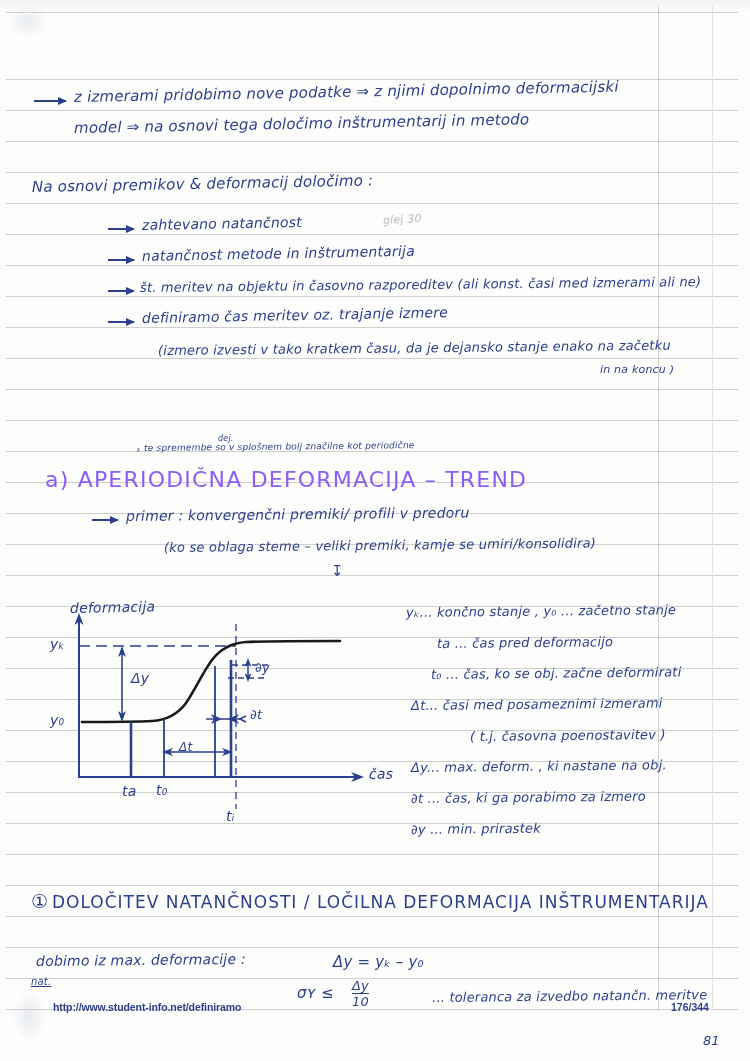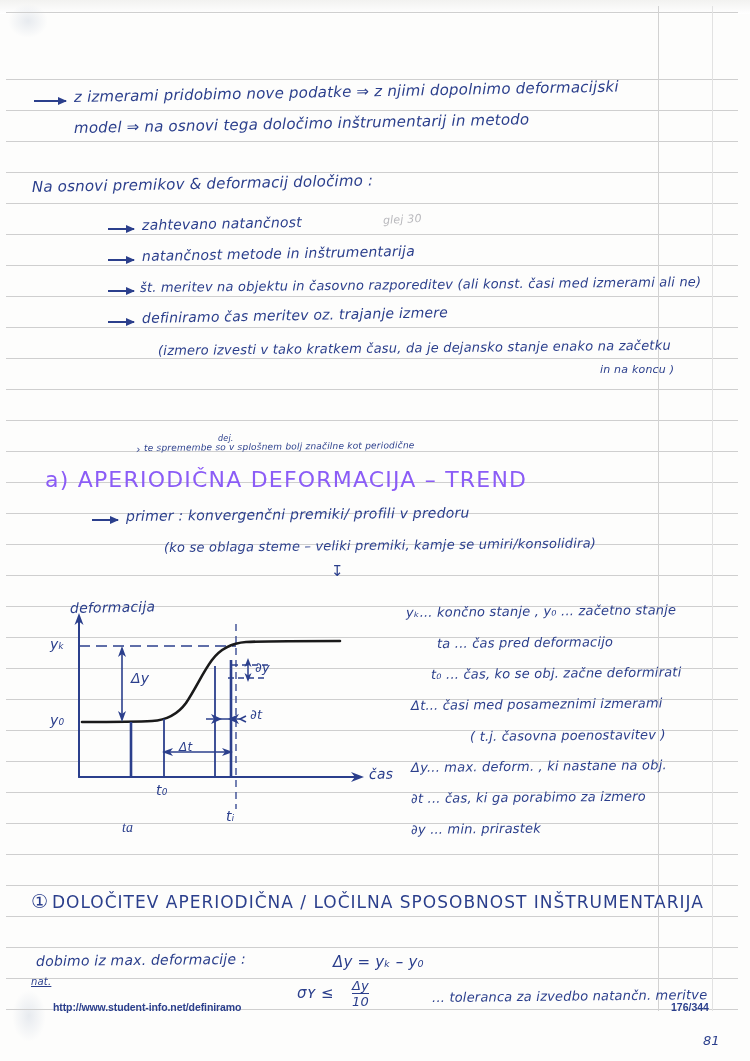--- a/index.html
+++ b/index.html
@@ -276,40 +276,40 @@
     <path d="M248 682 L244.5 673 L248 675.5 L251.5 673 Z" fill="#2b3f8c"></path>
 
   </svg>
 
   <div class="ink hand t14 slant-1" style="left:70px; top:600px;">deformacija</div>
   <div class="ink hand t14 slant-1" style="left:369px; top:766px;">čas</div>
 
   <div class="ink hand t14" style="left:50px; top:636px;">yₖ</div>
   <div class="ink hand t14" style="left:50px; top:712px;">y₀</div>
 
-  <div class="ink hand t14" style="left:122px; top:820px;font-family:Liberation Serif, serif;">ta</div>
+  <div class="ink hand t14" style="left:122px; top:783px;">ta</div>
   <div class="ink hand t14" style="left:156px; top:782px;font-style:italic;">t₀</div>
   <div class="ink hand t14" style="left:226px; top:808px;">tᵢ</div>
 
   <div class="ink hand t14" style="left:131px; top:670px;">Δy</div>
   <div class="ink hand t12" style="left:179px; top:740px;">Δt</div>
   <div class="ink hand t13" style="left:250px; top:707px;">∂t</div>
   <div class="ink hand t13" style="left:255px; top:660px;">∂y</div>
 
   <div class="ink hand t13 slant-05" style="left:406px; top:605px;">yₖ... končno stanje ,  y₀ ... začetno stanje</div>
   <div class="ink hand t13 slant-05" style="left:437px; top:636px;">ta ... čas pred deformacijo</div>
   <div class="ink hand t13 slant-05" style="left:431px; top:667px;">t₀ ... čas, ko se obj. začne deformirati</div>
   <div class="ink hand t13 slant-05" style="left:411px; top:698px;">Δt... časi med posameznimi izmerami</div>
   <div class="ink hand t13 slant-05" style="left:470px; top:729px;">( t.j. časovna poenostavitev )</div>
   <div class="ink hand t13 slant-05" style="left:411px; top:760px;">Δy... max. deform. , ki nastane na obj.</div>
   <div class="ink hand t13 slant-05" style="left:411px; top:791px;">∂t ... čas, ki ga porabimo za izmero</div>
   <div class="ink hand t13 slant-05" style="left:411px; top:822px;">∂y ... min. prirastek</div>
 
   <div class="ink headline" style="left:31px; top:890px; font-size:19px;">①</div>
-  <div class="ink headline" style="left:52px; top:892px; font-size:17px;">DOLOČITEV  APERIODIČNA / LOČILNA SPOSOBNOST  INŠTRUMENTARIJA</div>
+  <div class="ink headline" style="left:52px; top:892px; font-size:17px;">DOLOČITEV  NATANČNOSTI / LOČILNA DEFORMACIJA  INŠTRUMENTARIJA</div>
 
   <div class="ink hand t10" style="left:31px; top:976px;text-decoration:underline;">nat.</div>
   <div class="ink hand t14 slant-05" style="left:36px; top:953px;">dobimo iz max. deformacije :</div>
 
   <div class="ink hand t15" style="left:297px; top:953px;margin-left:36px;">Δy = yₖ – y₀</div>
 
   <div class="ink hand" style="left:297px; top:984px; font-size:15px;">σʏ ≤</div>
   <div class="ink hand frac" style="left:352px; top:979px;">
     <span class="num">Δy</span>
     <span class="den">10</span>

